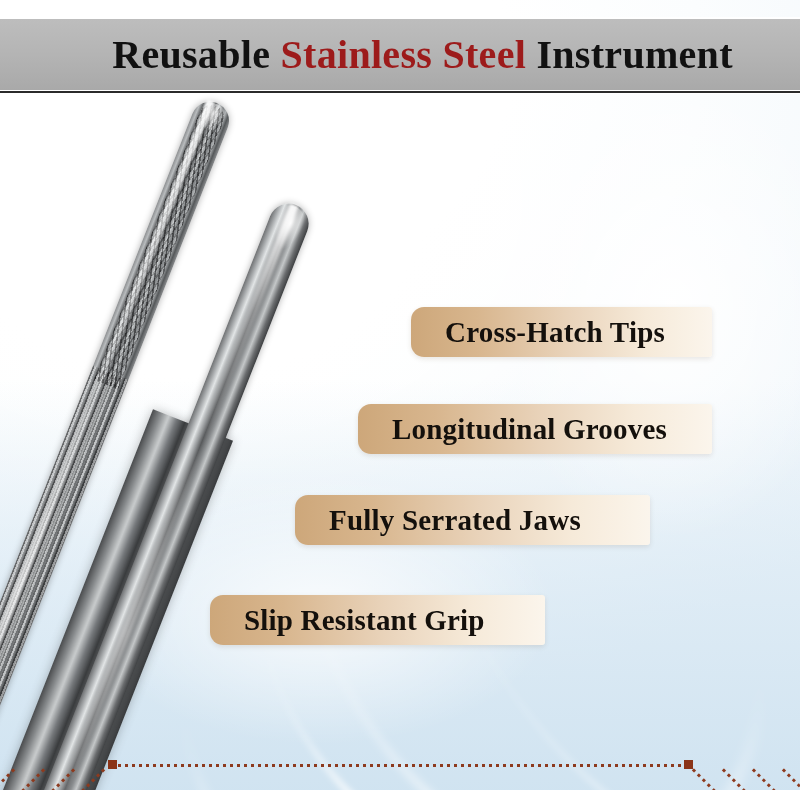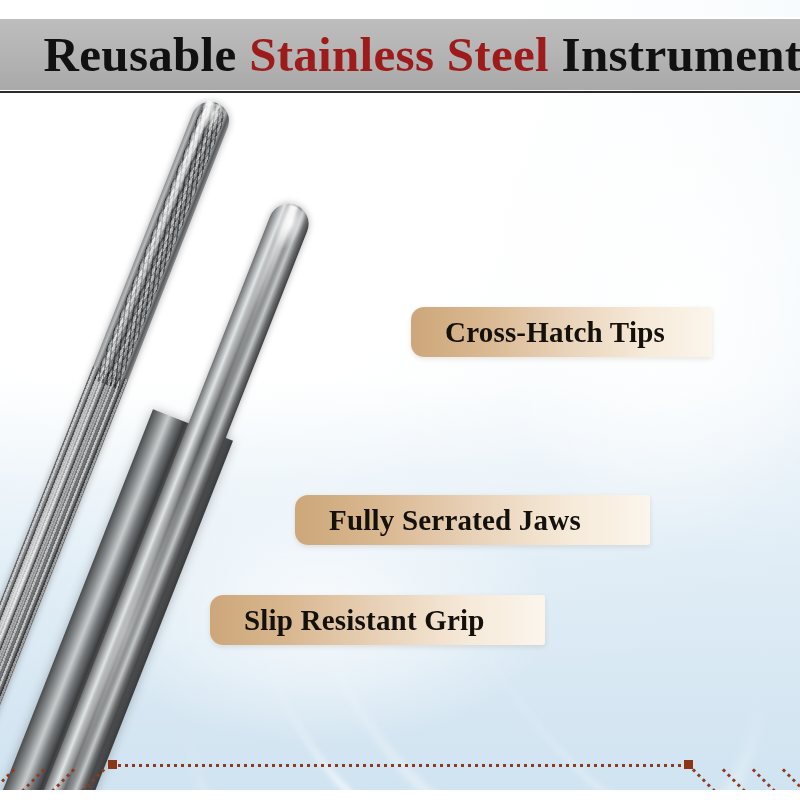--- a/index.html
+++ b/index.html
@@ -148,21 +148,21 @@
     box-sizing:border-box;
     display:flex;align-items:center;justify-content:center;
   }
   .banner-rule{
     position:absolute;left:0;top:90px;width:800px;height:4px;
     background:linear-gradient(180deg,#ffffff 0 1px,#2b2b2b 1px 3px,#ffffff 3px 4px);
   }
   .title{
     font-family:"Liberation Serif", serif;
     font-weight:bold;
-    font-size:49px;
+    font-size:40px;
     line-height:1;
     letter-spacing:.3px;
     white-space:nowrap;
     color:#111111;
     margin-left:45px;
   }
   .title .accent{color:#9d1b1b;}
 
   
   .feature{
@@ -243,20 +243,23 @@
   </div>
 
   <div class="banner">
     <div class="title"><span>Reusable </span><span class="accent">Stainless Steel</span><span> Instrument</span></div>
   </div>
   <div class="banner-rule"></div>
 
   <div class="feature" id="f1">
     <span class="txt">Cross-Hatch Tips</span>
   </div>
+  <div class="feature" id="f2">
+    <span class="txt">Longitudinal Grooves</span>
+  </div>
   <div class="feature" id="f3">
     <span class="txt">Fully Serrated Jaws</span>
   </div>
   <div class="feature" id="f4">
     <span class="txt">Slip Resistant Grip</span>
   </div>
 
   <div>
     <div class="dot-line"></div>
     <div class="dot-sq sq-l"></div>

